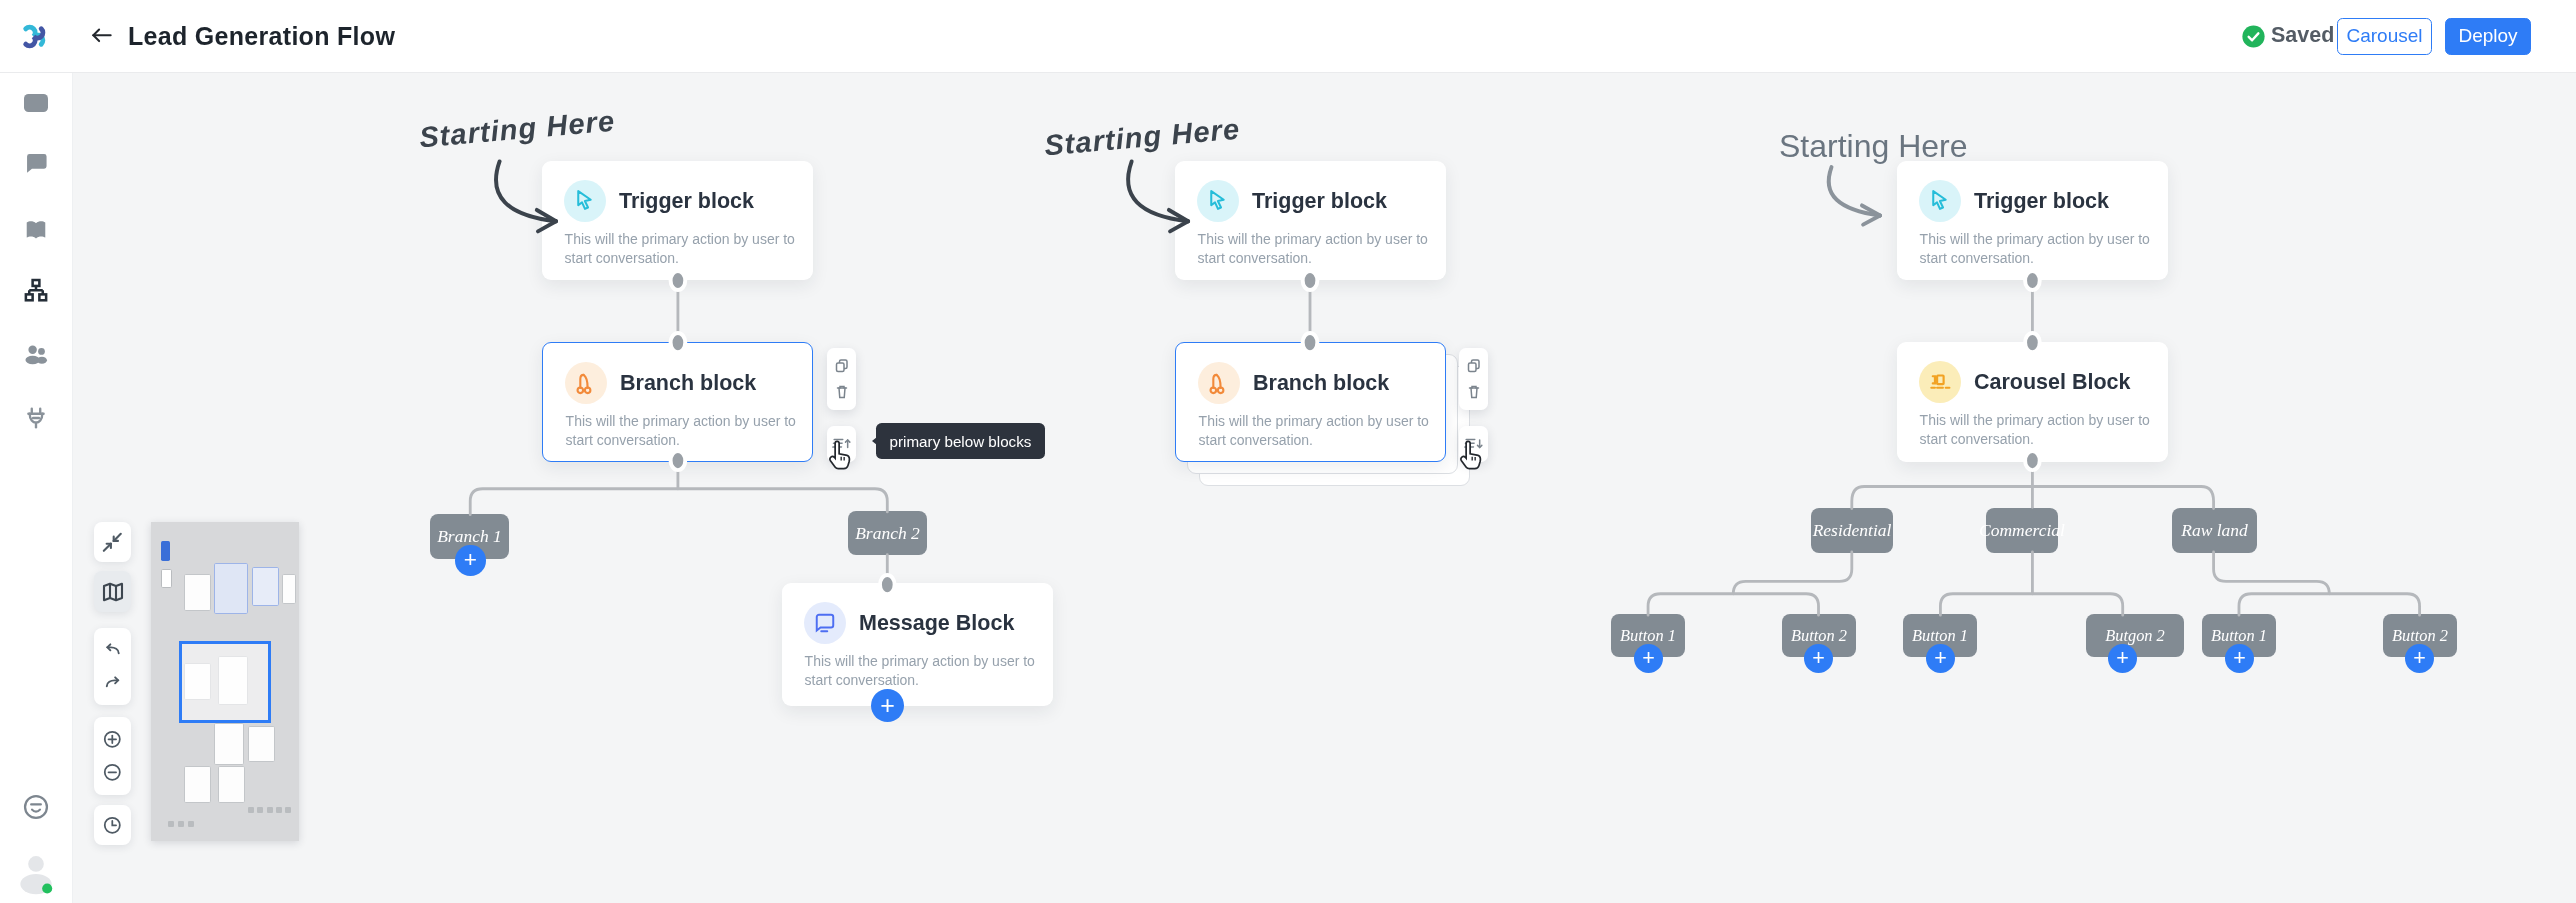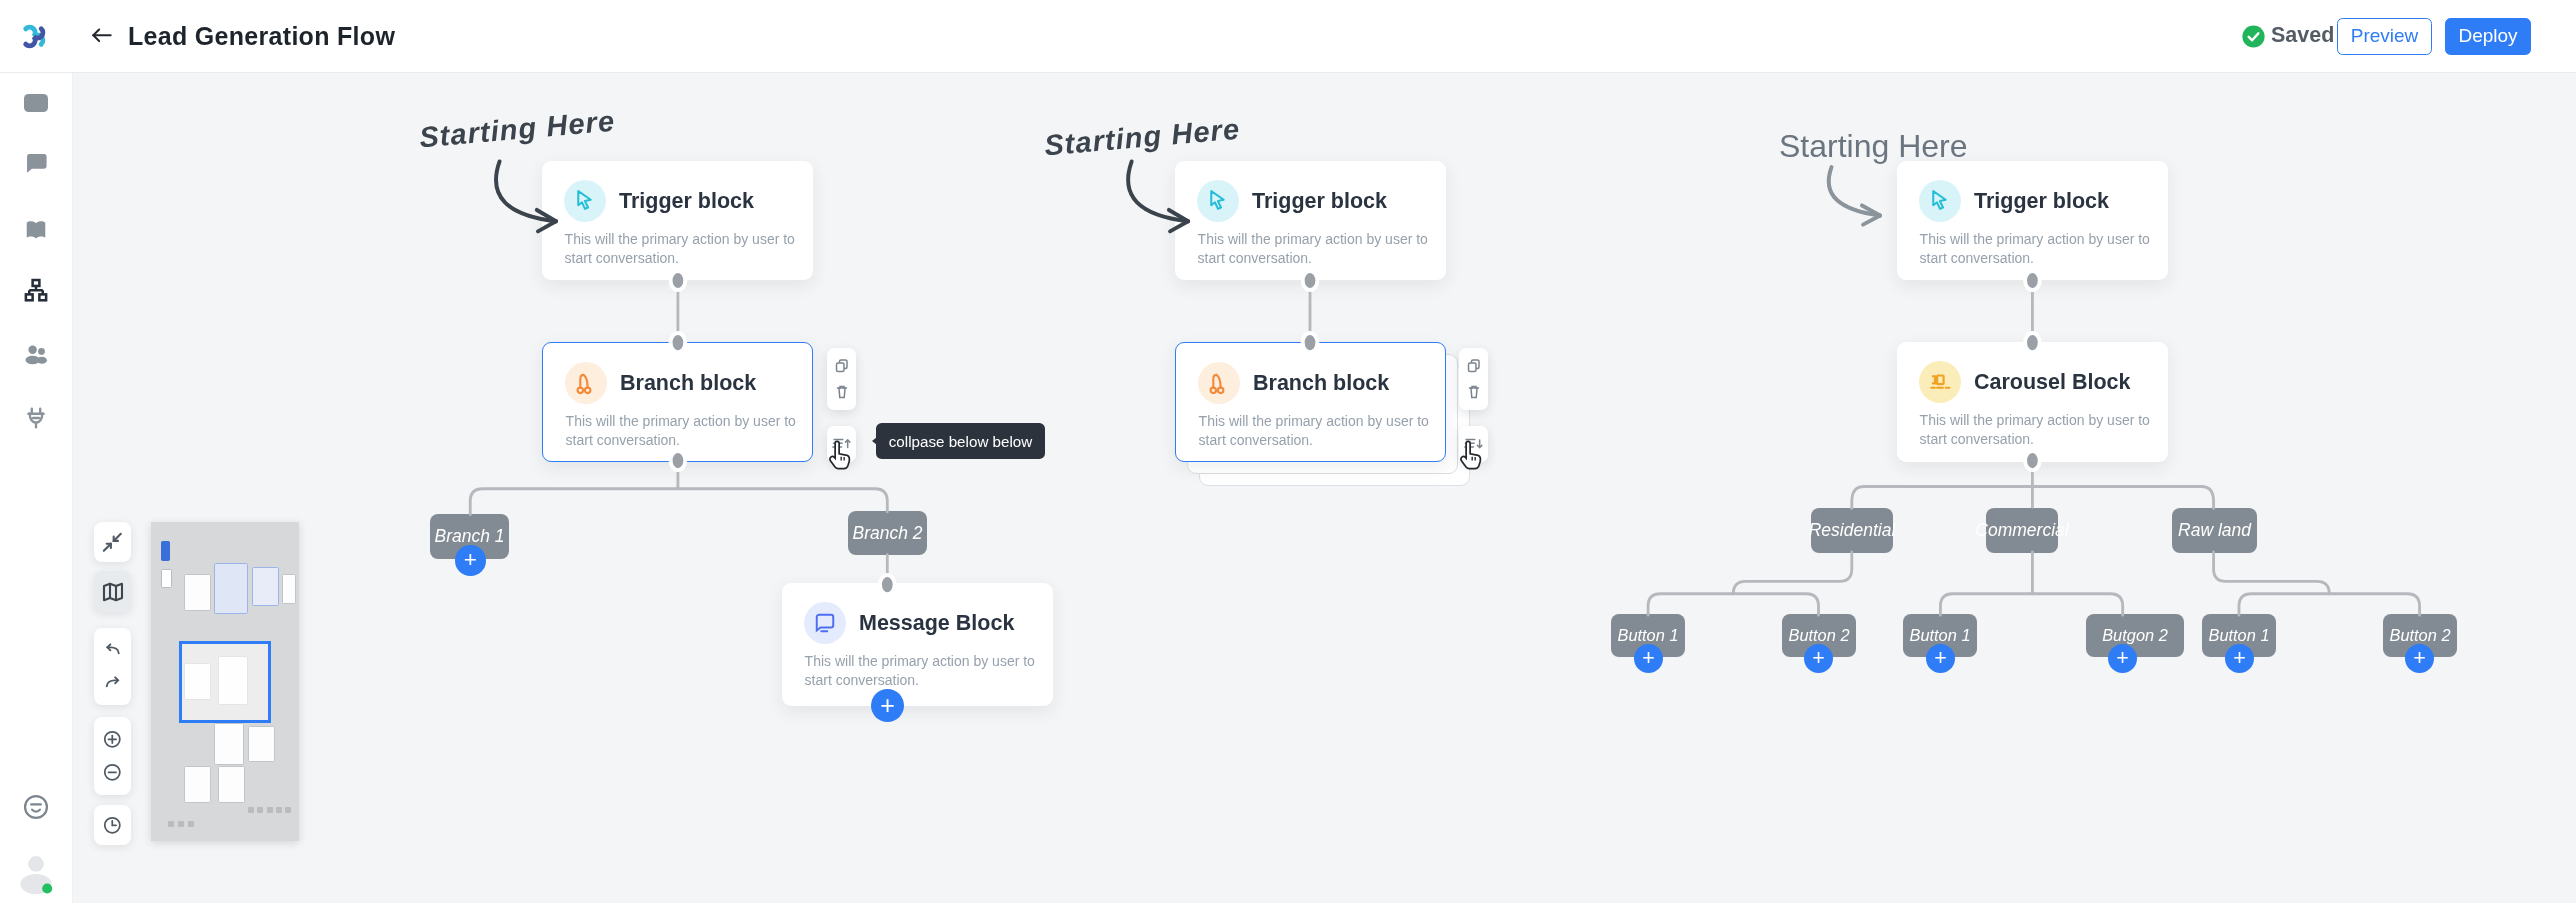--- a/index.html
+++ b/index.html
@@ -27,21 +27,21 @@
         box-shadow:0 5.6px 17px rgba(25,35,55,.08);box-sizing:border-box;height:120px;}
   .card.sel{border:1.7px solid #2e7cf6;}
   .ic-circle{position:absolute;left:21.5px;top:18.6px;width:42px;height:42px;border-radius:50%;
              display:flex;align-items:center;justify-content:center;}
   .card-title{position:absolute;left:77px;top:28px;font-size:21.5px;font-weight:600;color:#2a3340;}
   .card-desc{position:absolute;left:22.6px;top:69px;width:235px;font-size:14px;line-height:1.38;color:#96a1ac;}
   .ghost{position:absolute;width:271px;height:120px;border-radius:9px;background:#fff;
          border:1.7px solid #dcdfe3;z-index:1;box-sizing:border-box;}
   
   .chip{position:absolute;background:#828b93;border-radius:8px;color:#fff;z-index:2;
-        display:flex;align-items:center;justify-content:center;font-style:italic;cursor:pointer;}
+        display:flex;align-items:center;justify-content:center;font-style:italic;cursor:pointer;font-family:Liberation Serif, serif;}
   .chip.big{font-size:17.5px;font-weight:500;}
   .chip.small{font-size:16.4px;font-weight:500;}
   .plus{position:absolute;background:#2e7cf6;border-radius:50%;color:#fff;z-index:6;cursor:pointer;
         display:flex;align-items:center;justify-content:center;font-weight:400;}
   
   .tbar{position:absolute;width:29px;background:#fff;border-radius:6.8px;z-index:6;
         box-shadow:0 3.4px 10.2px rgba(25,35,55,.12);display:flex;flex-direction:column;
         align-items:center;justify-content:space-evenly;}
   .tbtn{cursor:pointer;display:flex;align-items:center;justify-content:center;}
   
@@ -164,21 +164,21 @@
     <svg width="21.5" height="21.5" viewBox="0 0 40 40" fill="none" stroke="#7b848d" stroke-width="2.8" stroke-linecap="round">
       <path d="M8 12 H24" transform="skewX(-10)"></path>
         <path d="M8 19 H24" transform="skewX(-10)"></path>
         <path d="M8 26 H24" transform="skewX(-10)"></path>
       <path d="M31 27 V13"></path>
         <path d="M27 17 L31 13 L35 17"></path>
     </svg>
   </div>
 
   <div class="tooltip">
-      <span>collpase below below</span>
+      <span>primary below blocks</span>
     </div>
   <div class="cursor" style="left:826px;top:439px;">
     <svg width="29" height="32" viewBox="0 0 24 28">
       <path d="M9 2c1 0 1.8.8 1.8 1.8V13l6 1.1c1.7.3 3 1.6 3 3.4 0 .8-.1 1.6-.3 2.4l-1 3.4c-.5 1.7-1.9 2.7-3.6 2.7H10c-1 0-2-.5-2.6-1.3L3.2 19c-.8-1-.6-2.4.4-3.2.9-.7 2.2-.6 3 .2l.7.8V3.8C7.3 2.8 8 2 9 2z" fill="#fff" stroke="#23272d" stroke-width="1.5"></path>
       <path d="M12.6 15.5 v3.4 M15.2 15.8 v3.1" stroke="#23272d" stroke-width="1.2"></path>
     </svg>
   </div>
 
   <div class="chip big" style="left:430px;top:514px;width:79px;height:45px;">Branch 1</div>
   <div class="chip big" style="left:848px;top:511px;width:79px;height:44px;text-align:center;">Branch 2</div>
@@ -388,21 +388,21 @@
   </div>
   <div id="page-title">Lead Generation Flow</div>
 
   <div class="abs" style="left:2241px;top:24px;">
     <svg width="25" height="25" viewBox="0 0 36 36">
       <circle cx="18" cy="18" r="16" fill="#21b45b"></circle>
       <path d="M11 18.5 L16 23.5 L25 13.5" fill="none" stroke="#fff" stroke-width="3.4" stroke-linecap="round" stroke-linejoin="round"></path>
     </svg>
   </div>
   <div id="saved-label">Saved</div>
-  <div id="btn-preview" class="pill-btn">Preview</div>
+  <div id="btn-preview" class="pill-btn">Carousel</div>
   <div id="btn-deploy" class="pill-btn">Deploy</div>
 </div>
 
 <div id="sidebar">
   <div class="side-ic" style="top:31px;">
     <div style="width:24px;height:18px;border-radius:4.5px;background:#8a929a;"></div>
   </div>
   <div class="side-ic" style="top:92px;">
     <svg width="26" height="26" viewBox="0 0 32 32">
       <path d="M6 5 h20 a3 3 0 0 1 3 3 v12 a3 3 0 0 1 -3 3 h-15 l-6 5 v-20 a3 3 0 0 1 3 -3 z" fill="#8a929a"></path>

